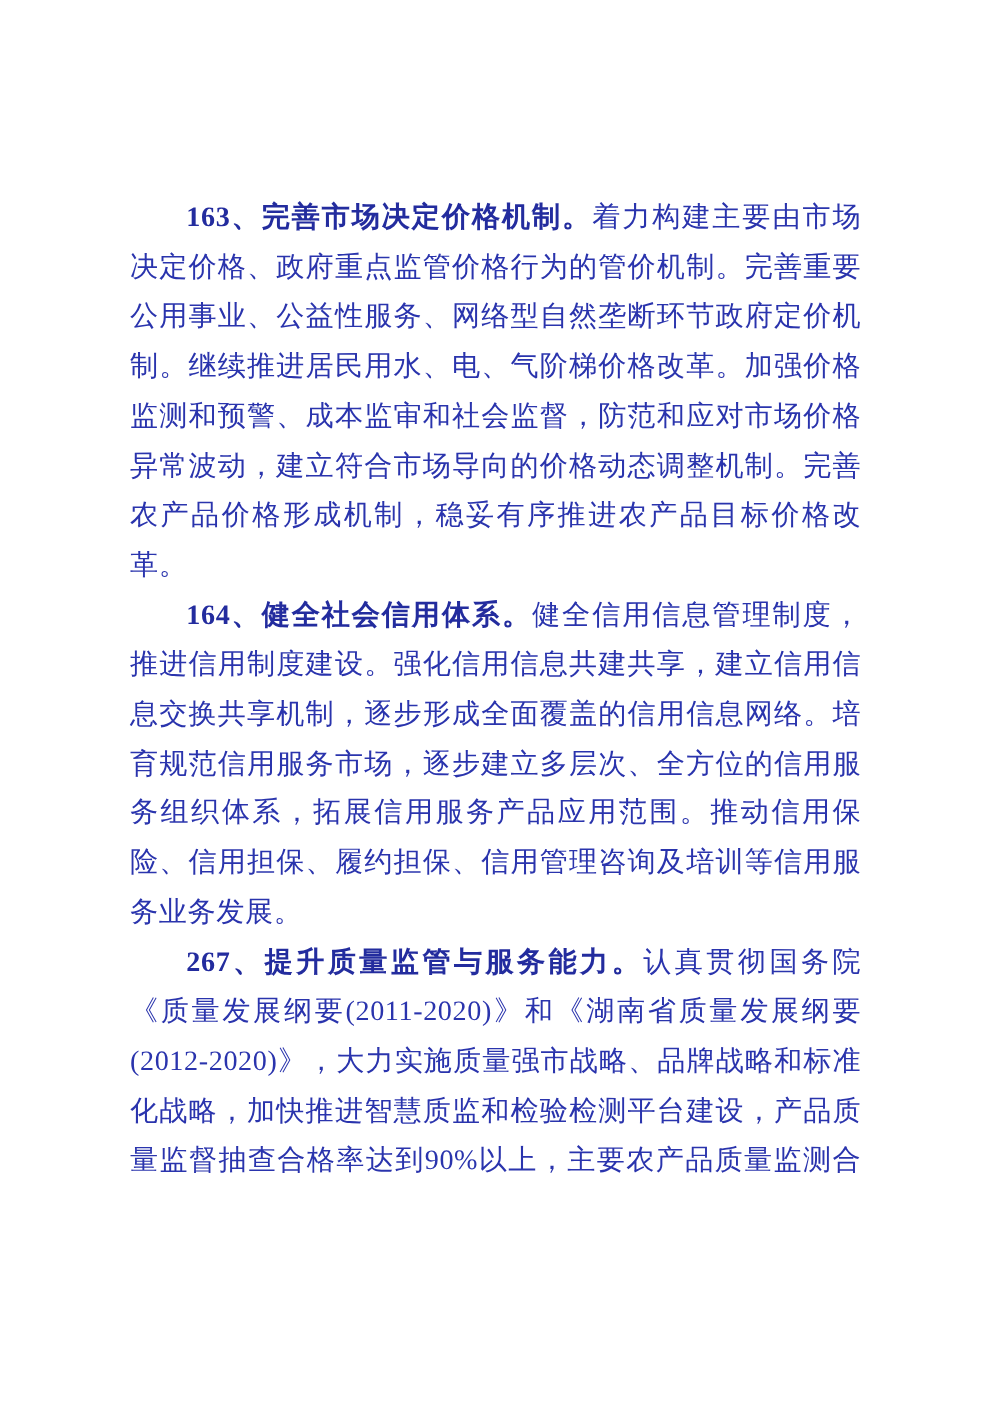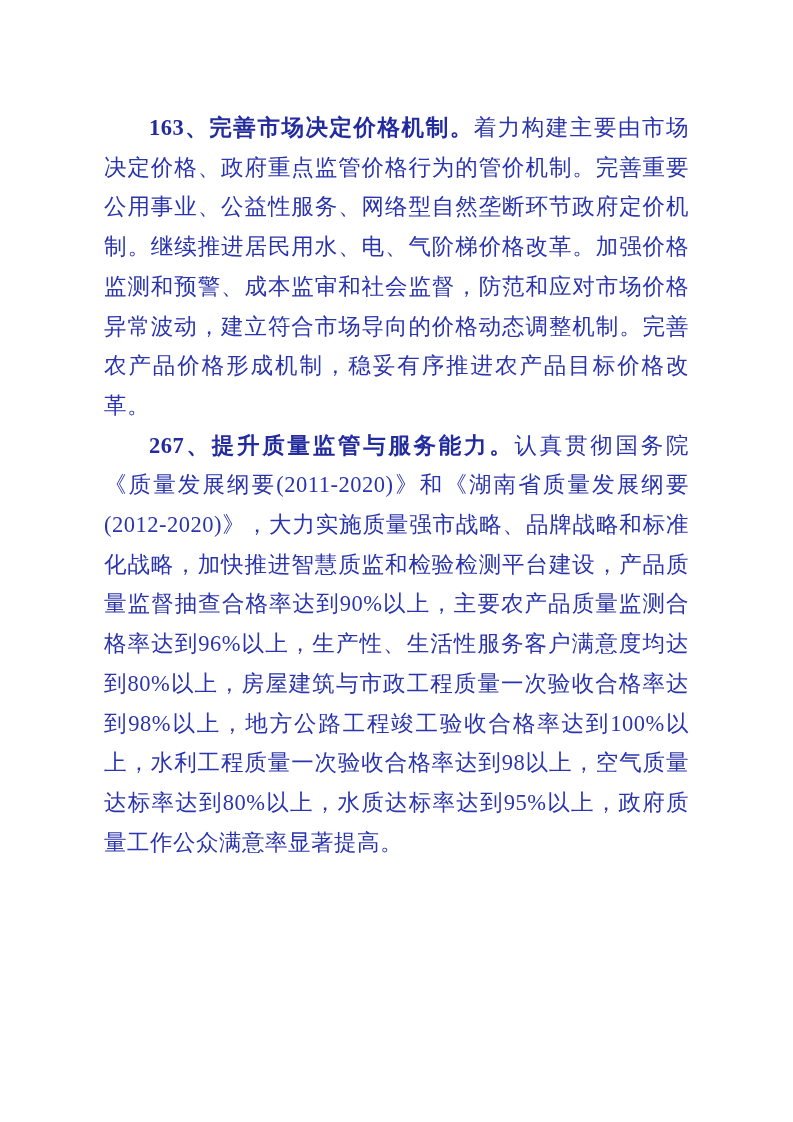--- a/index.html
+++ b/index.html
@@ -7,20 +7,21 @@
     padding: 0;
     background: #ffffff;
   }
   .sheet {
     position: relative;
     width: 793px;
     height: 902px;
     background: #ffffff;
     overflow: hidden;
     font-family: "Liberation Serif", "DejaVu Serif", serif;
+    margin-top: 46px;
   }
   .content {
     position: absolute;
     top: 108px;
     left: 104px;
     width: 585px;
   }
   .para {
     margin: 0;
     padding: 0;
@@ -52,20 +53,23 @@
 </head>
 <body>
 
 <div class="sheet">
   <div class="content">
 
     <p class="para">
       <span class="para-head">163、完善市场决定价格机制。</span><span>着力构建主要由市场决定价格、政府重点监管价格行为的管价机制。完善重要公用事业、公益性服务、网络型自然垄断环节政府定价机制。继续推进居民用水、电、气阶梯价格改革。加强价格监测和预警、成本监审和社会监督，防范和应对市场价格异常波动，建立符合市场导向的价格动态调整机制。完善农产品价格形成机制，稳妥有序推进农产品目标价格改革。</span>
     </p>
 
+    <p class="para">
+      <span class="para-head">164、健全社会信用体系。</span><span>健全信用信息管理制度，推进信用制度建设。强化信用信息共建共享，建立信用信息交换共享机制，逐步形成全面覆盖的信用信息网络。培育规范信用服务市场，逐步建立多层次、全方位的信用服务组织体系，拓展信用服务产品应用范围。推动信用保险、信用担保、履约担保、信用管理咨询及培训等信用服务业务发展。</span>
+    </p>
 
     <p class="para">
       <span class="para-head">267、提升质量监管与服务能力。</span><span>认真贯彻国务院《质量发展纲要(2011-2020)》和《湖南省质量发展纲要(2012-2020)》，大力实施质量强市战略、品牌战略和标准化战略，加快推进智慧质监和检验检测平台建设，产品质量监督抽查合格率达到90%以上，主要农产品质量监测合格率达到96%以上，生产性、生活性服务客户满意度均达到80%以上，房屋建筑与市政工程质量一次验收合格率达到98%以上，地方公路工程竣工验收合格率达到100%以上，水利工程质量一次验收合格率达到98以上，空气质量达标率达到80%以上，水质达标率达到95%以上，政府质量工作公众满意率显著提高。</span>
     </p>
 
   </div>
 
   <div class="page-footer">
     <span class="page-number">109</span>
   </div>

